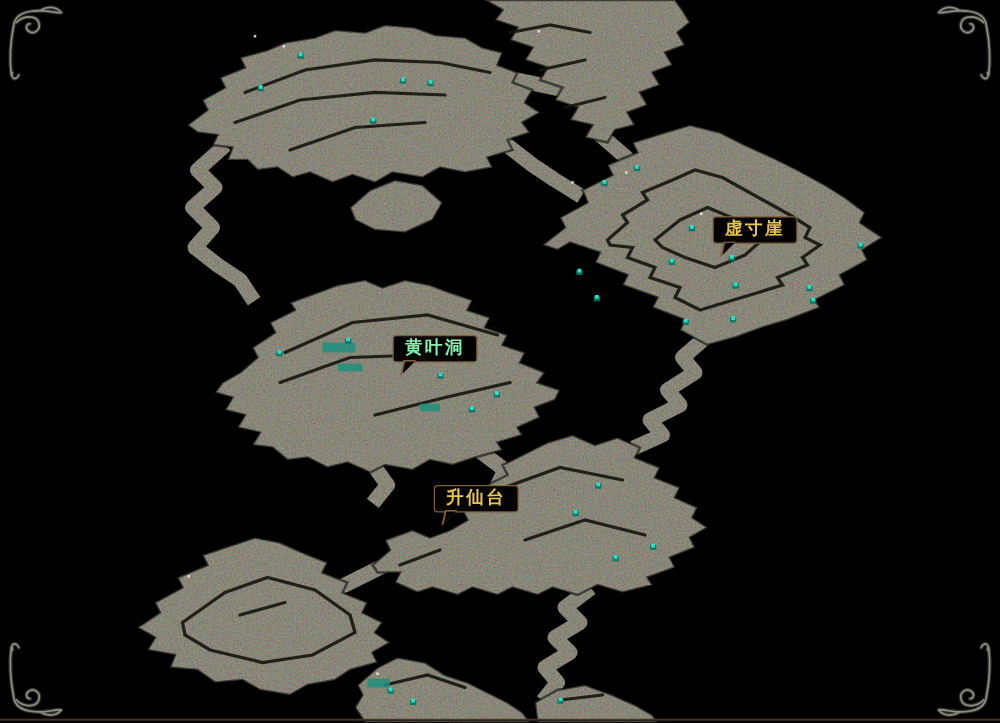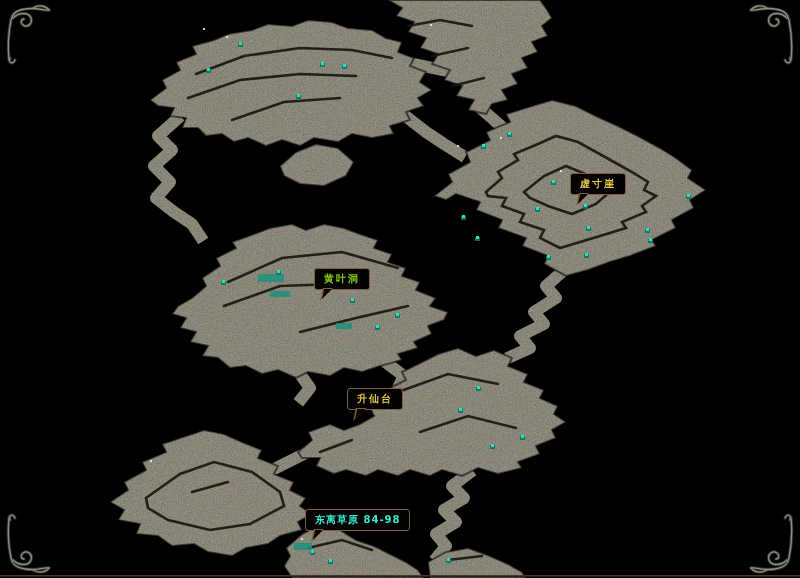--- a/index.html
+++ b/index.html
@@ -1,20 +1,20 @@
 <!DOCTYPE html>
 <html><head>
 <meta charset="utf-8">
 <style>
   html,body{margin:0;padding:0;background:#000;}
   #stage{position:relative;width:800px;height:578px;background:#000;overflow:hidden;
          font-family:"DejaVu Sans",sans-serif;}
   #worldmap{position:absolute;left:0;top:0;}
   .map-label{position:absolute;padding:1px 9px 2px 9px;background:#040302;
-    border:1px solid #7e5f38;border-radius:3px;font-size:10px;font-weight:bold;
+    border:1px solid #7e5f38;border-radius:3px;font-size:14px;font-weight:bold;
     letter-spacing:2px;white-space:nowrap;line-height:17px;text-shadow:1px 1px 0 #000;}
   .map-label .tail{position:absolute;left:5px;bottom:-12px;width:13px;height:13px;
     background:#7e5f38;clip-path:polygon(0 100%,22% 0,100% 0);}
   .map-label .tail-inner{position:absolute;left:7px;bottom:-10px;width:10px;height:10px;
     background:#040302;clip-path:polygon(0 100%,22% 0,100% 0);}
   #label-0{left:570px;top:173px;}
   #label-1{left:314px;top:268px;}
   #label-2{left:347px;top:388px;}
   #label-3{left:305px;top:509px;letter-spacing:1px;}
   #bottom-line{position:absolute;left:0;top:575px;width:800px;height:2px;
@@ -199,29 +199,24 @@
     <use href="#corner-ornament" transform="translate(797,576) scale(-1,-1)"></use>
   </svg>
 
   <div id="bottom-line"></div>
 
   <div class="map-label" id="label-0" style="color: rgb(232, 198, 74);">
     <span>虚寸崖</span>
     <div class="tail"></div>
     <div class="tail-inner"></div>
   </div>
-  <div class="map-label" id="label-1" style="color: #84cc16;">
+  <div class="map-label" id="label-1" style="color: #86efac;">
     <span>黄叶洞</span>
     <div class="tail"></div>
     <div class="tail-inner"></div>
   </div>
   <div class="map-label" id="label-2" style="color: rgb(232, 198, 74);">
     <span>升仙台</span>
     <div class="tail"></div>
     <div class="tail-inner"></div>
   </div>
-  <div class="map-label" id="label-3" style="color: rgb(56, 232, 207);">
-    <span>东离草原 84-98</span>
-    <div class="tail"></div>
-    <div class="tail-inner"></div>
-  </div>
 
 </div>
 
 </body></html>

